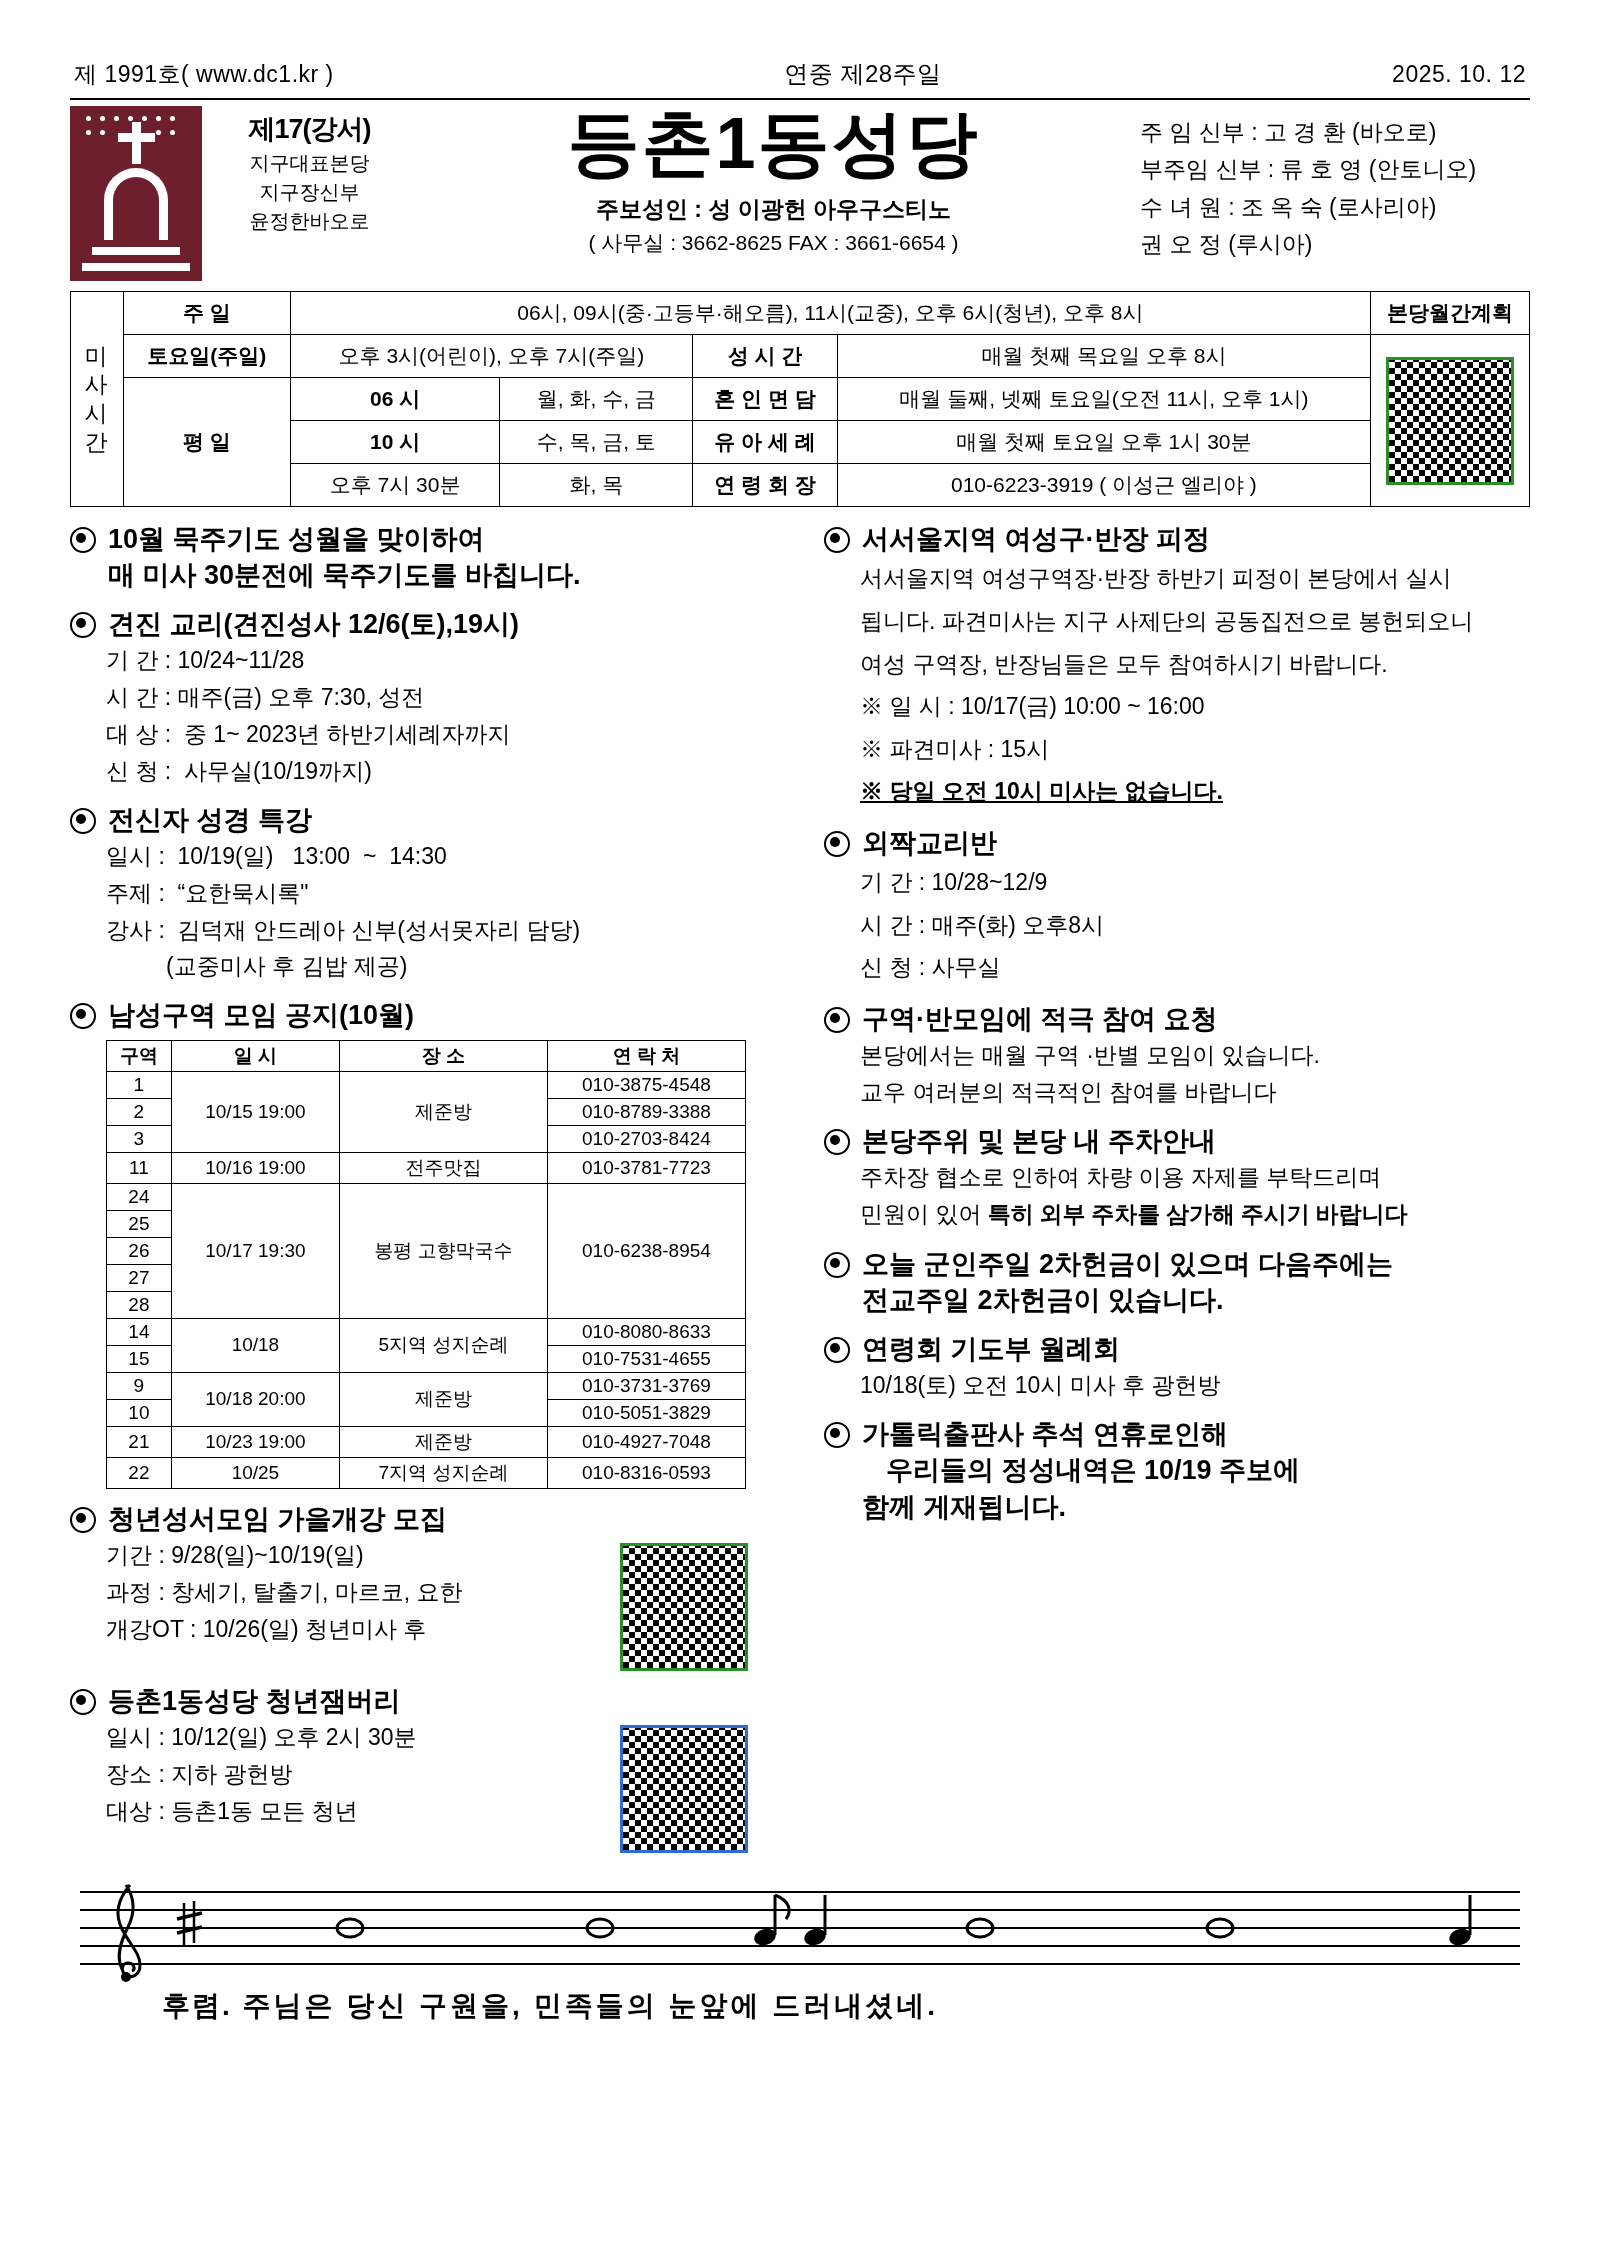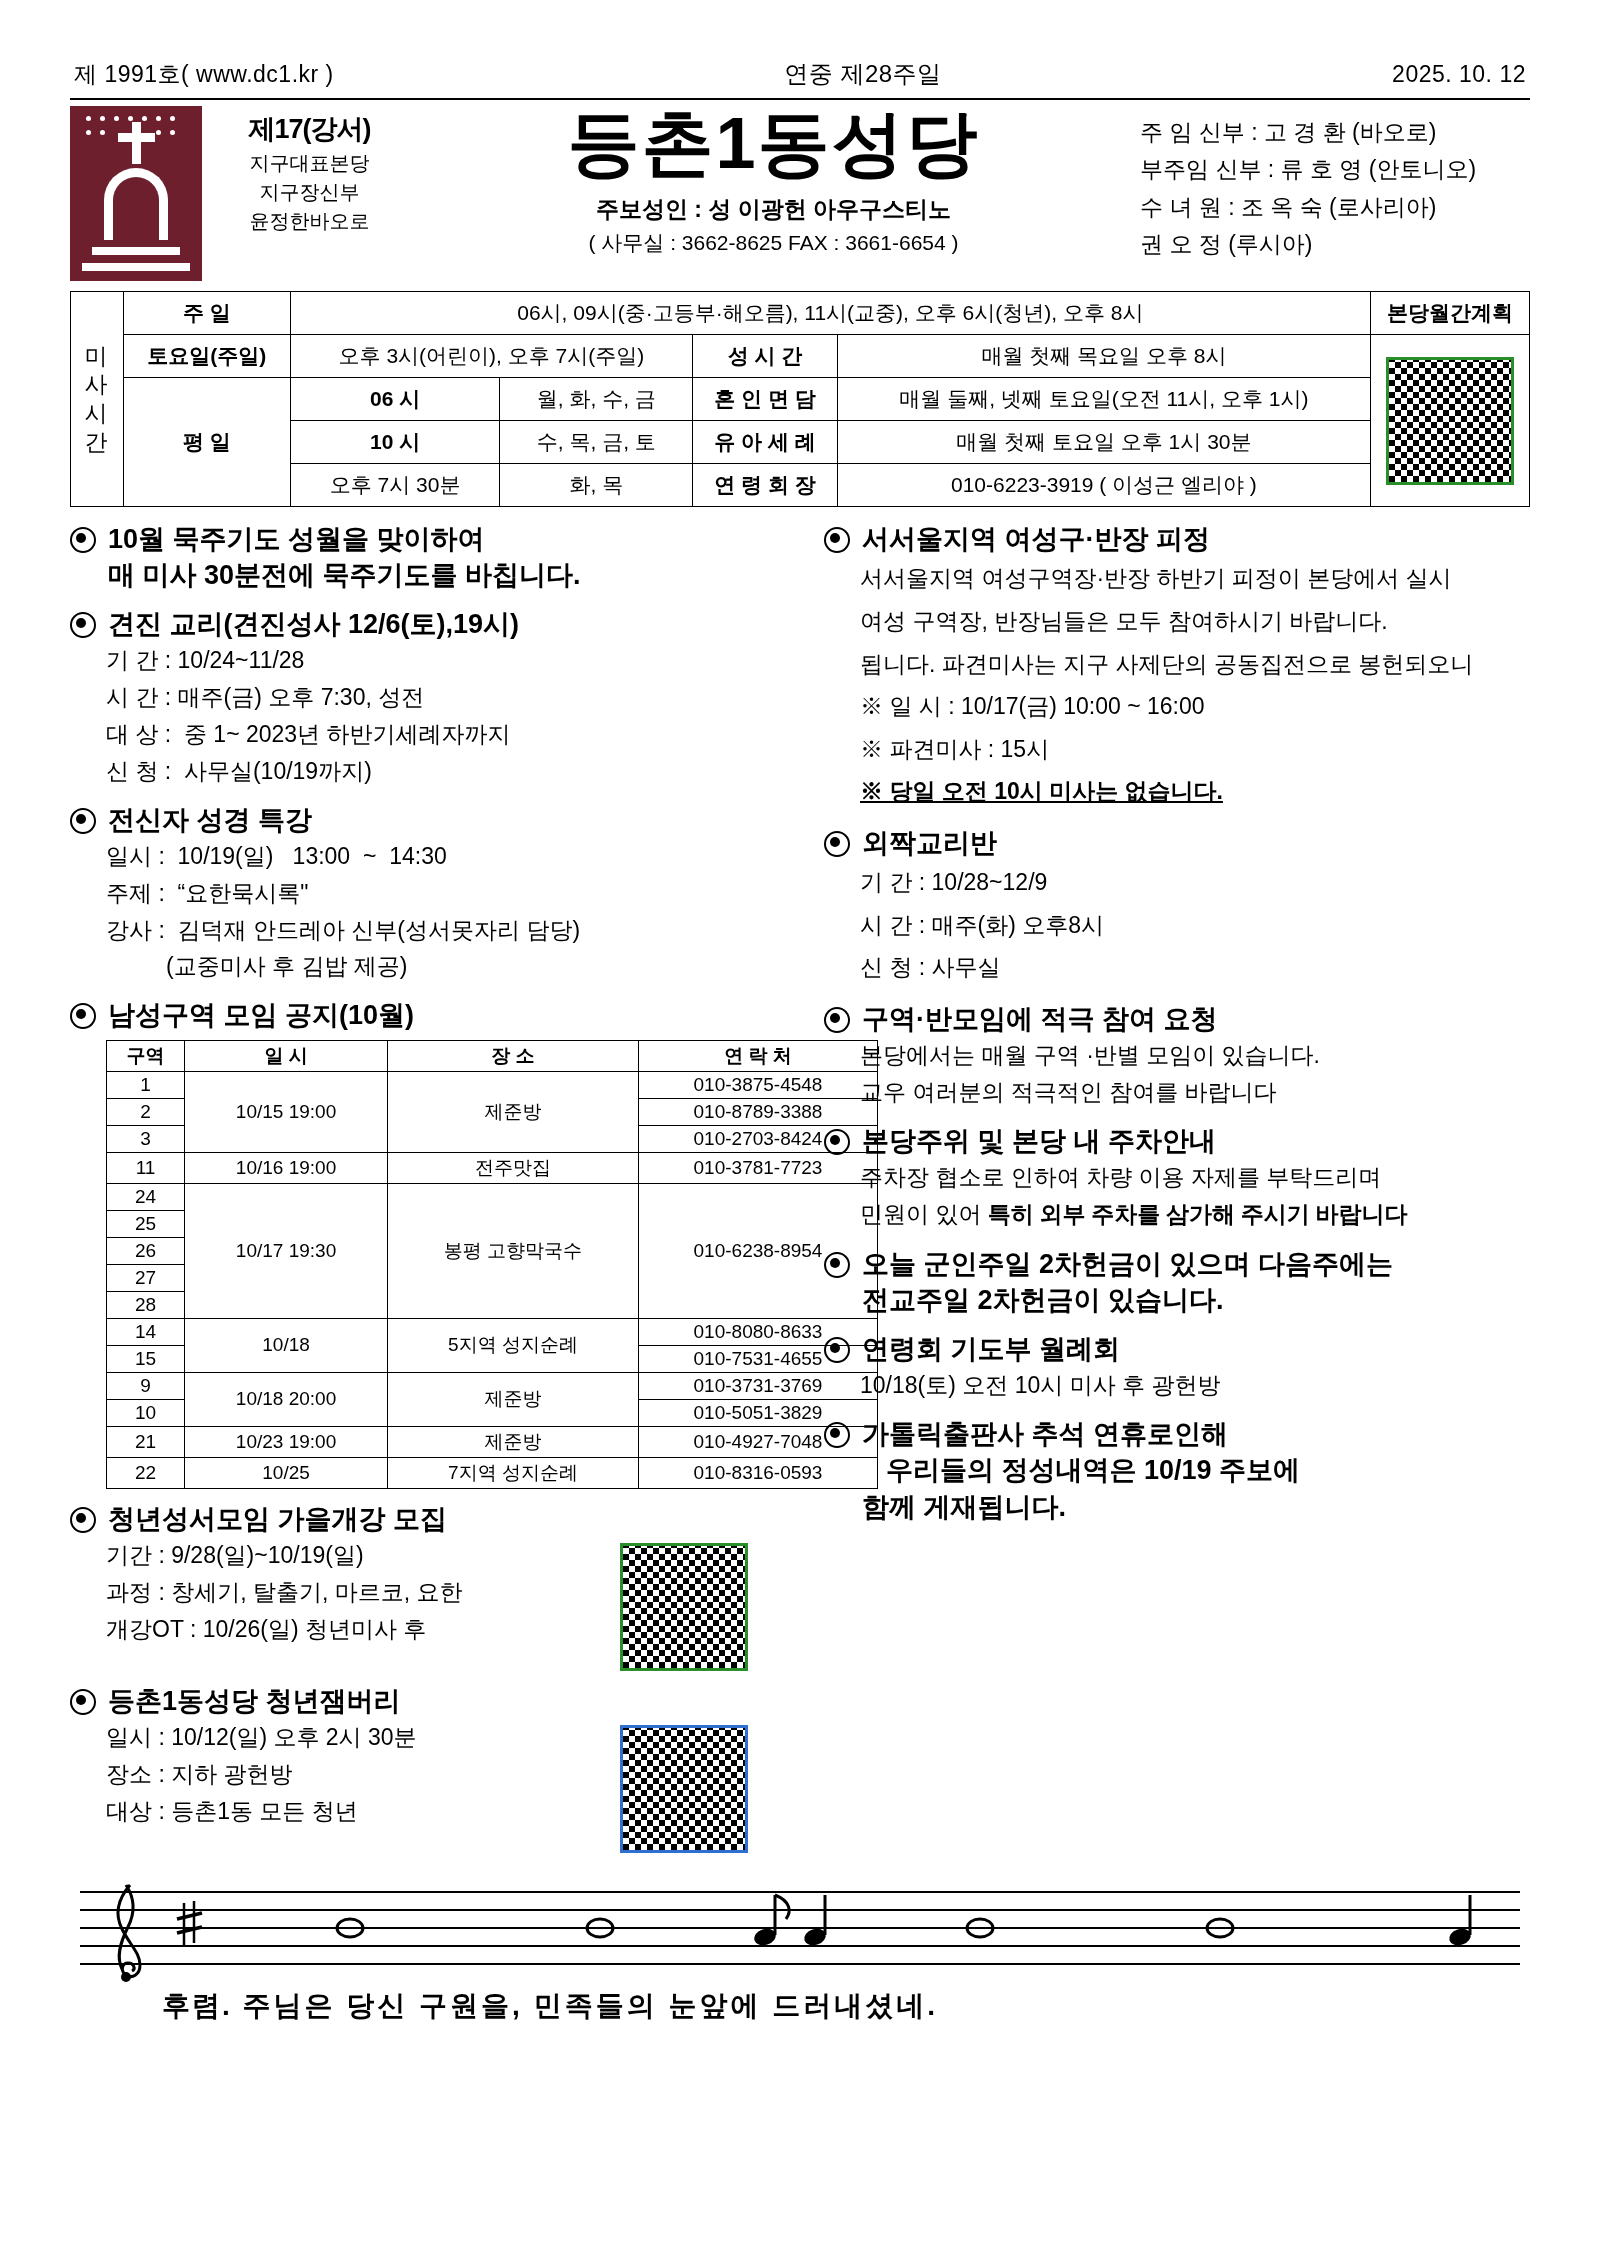--- a/index.html
+++ b/index.html
@@ -139,21 +139,21 @@
   .head .txt { flex:1 1 auto; }
   .body { padding-left:36px; font-size:23px; line-height:1.6; }
   .body.wide { line-height:1.85; }
   .kv { white-space:pre; }
   .indent { padding-left:60px; }
   .underline { text-decoration:underline; font-weight:bold; }
   .bold { font-weight:bold;font-family:Liberation Serif, serif; }
 
   
   table.zone {
-    border-collapse:collapse; width:772px; font-size:19px; margin:6px 0 0 36px;
+    border-collapse:collapse; width:640px; font-size:19px; margin:6px 0 0 36px;
   }
   table.zone td, table.zone th {
     border:1.2px solid #000; padding:2px 4px; text-align:center; height:22px;
     font-weight:normal;
   }
   table.zone th { font-weight:bold; font-size:19px; }
   table.zone td.zone-num { width:56px; }
   table.zone td.zone-when { width:160px; }
   table.zone td.zone-where { width:200px; }
   table.zone td.zone-tel { width:190px; }
@@ -442,22 +442,22 @@
 
     <div class="col right">
 
       <div class="item">
         <div class="head">
           <span class="bullet"></span>
           <span class="txt">서서울지역 여성구·반장 피정</span>
         </div>
         <div class="body wide">
           <div>서서울지역 여성구역장·반장 하반기 피정이 본당에서 실시</div>
+          <div>됩니다. 파견미사는 지구 사제단의 공동집전으로 봉헌되오니</div>
           <div>여성 구역장, 반장님들은 모두 참여하시기 바랍니다.</div>
-          <div>됩니다. 파견미사는 지구 사제단의 공동집전으로 봉헌되오니</div>
           <div>※ 일 시 : 10/17(금) 10:00 ~ 16:00</div>
           <div>※ 파견미사 : 15시</div>
           <div class="underline">※ 당일 오전 10시 미사는 없습니다.</div>
         </div>
       </div>
 
       <div class="item">
         <div class="head">
           <span class="bullet"></span>
           <span class="txt">외짝교리반</span>

